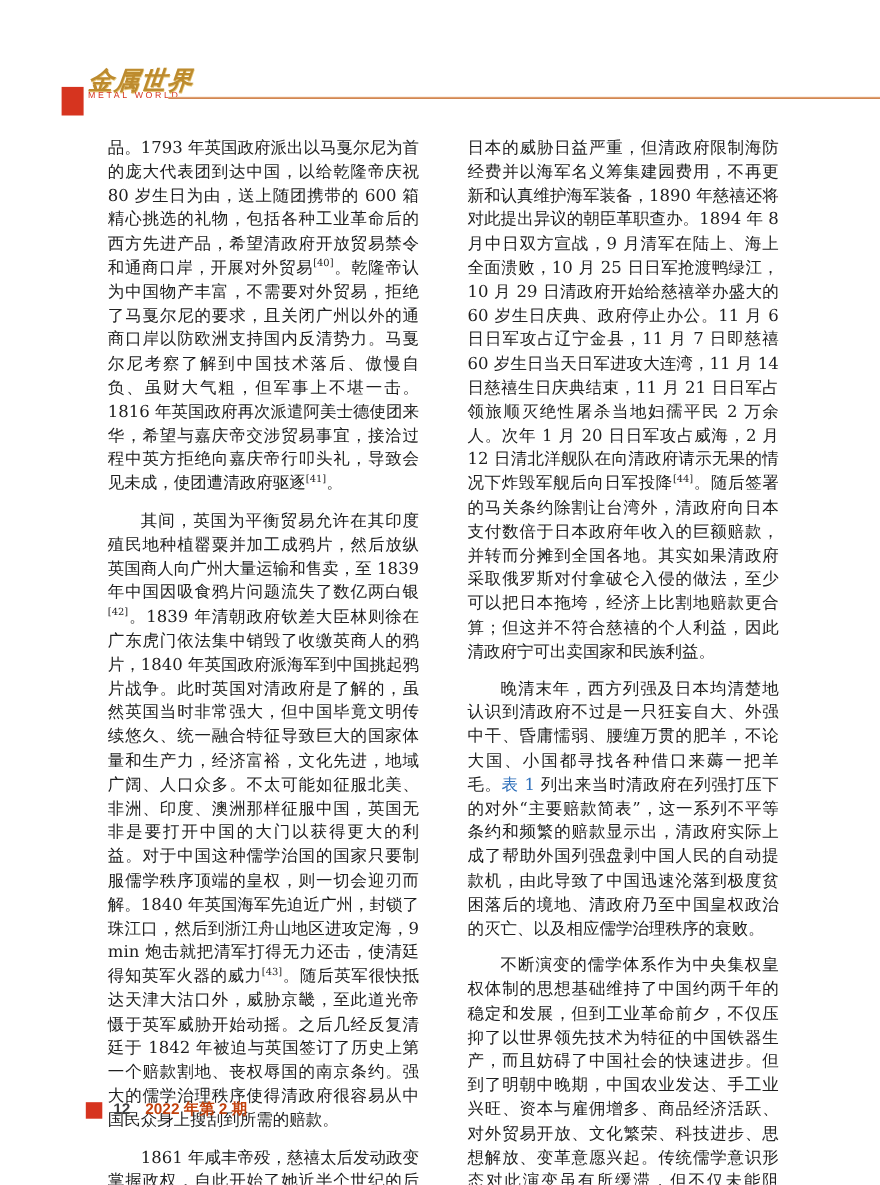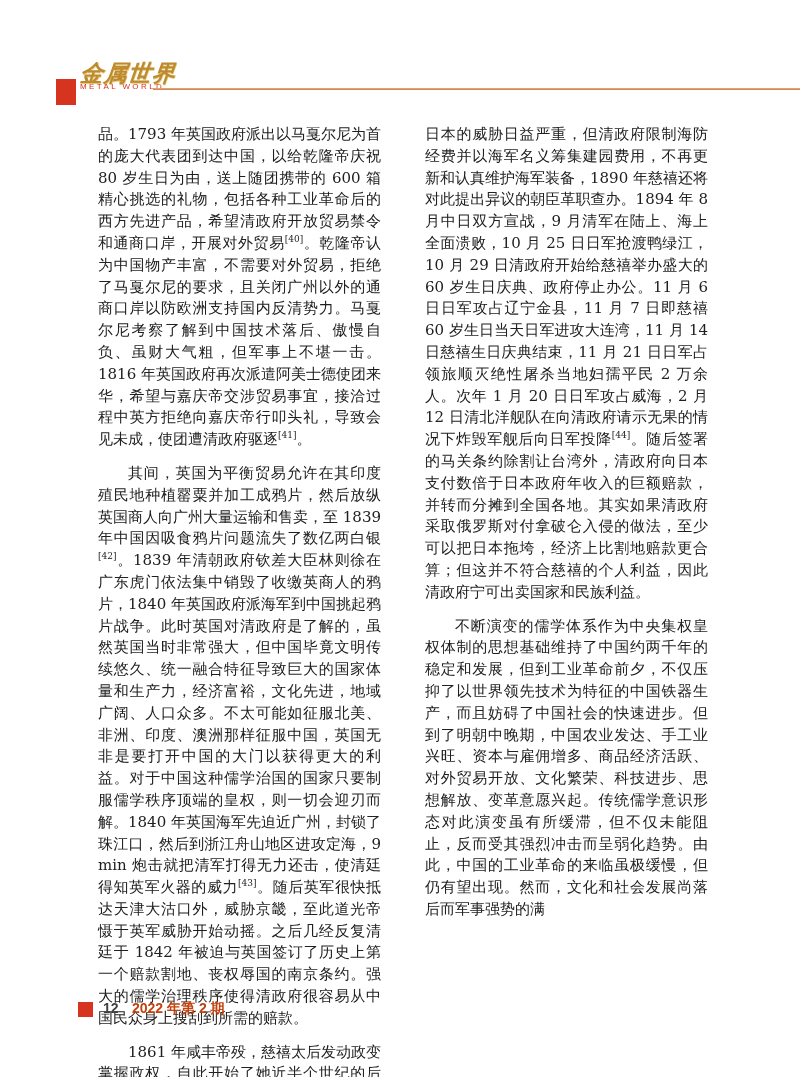--- a/index.html
+++ b/index.html
@@ -91,20 +91,21 @@
   </div>
 
   <div class="content">
     <div class="col">
         <p class="para"><span>品。1793 年英国政府派出以马戛尔尼为首的庞大代表团到达中国，以给乾隆帝庆祝 80 岁生日为由，送上随团携带的 600 箱精心挑选的礼物，包括各种工业革命后的西方先进产品，希望清政府开放贸易禁令和通商口岸，开展对外贸易</span><sup>[40]</sup><span>。乾隆帝认为中国物产丰富，不需要对外贸易，拒绝了马戛尔尼的要求，且关闭广州以外的通商口岸以防欧洲支持国内反清势力。马戛尔尼考察了解到中国技术落后、傲慢自负、虽财大气粗，但军事上不堪一击。1816 年英国政府再次派遣阿美士德使团来华，希望与嘉庆帝交涉贸易事宜，接洽过程中英方拒绝向嘉庆帝行叩头礼，导致会见未成，使团遭清政府驱逐</span><sup>[41]</sup><span>。</span></p>
         <p class="para indent"><span>其间，英国为平衡贸易允许在其印度殖民地种植罂粟并加工成鸦片，然后放纵英国商人向广州大量运输和售卖，至 1839 年中国因吸食鸦片问题流失了数亿两白银</span><sup>[42]</sup><span>。1839 年清朝政府钦差大臣林则徐在广东虎门依法集中销毁了收缴英商人的鸦片，1840 年英国政府派海军到中国挑起鸦片战争。此时英国对清政府是了解的，虽然英国当时非常强大，但中国毕竟文明传续悠久、统一融合特征导致巨大的国家体量和生产力，经济富裕，文化先进，地域广阔、人口众多。不太可能如征服北美、非洲、印度、澳洲那样征服中国，英国无非是要打开中国的大门以获得更大的利益。对于中国这种儒学治国的国家只要制服儒学秩序顶端的皇权，则一切会迎刃而解。1840 年英国海军先迫近广州，封锁了珠江口，然后到浙江舟山地区进攻定海，9 min 炮击就把清军打得无力还击，使清廷得知英军火器的威力</span><sup>[43]</sup><span>。随后英军很快抵达天津大沽口外，威胁京畿，至此道光帝慑于英军威胁开始动摇。之后几经反复清廷于 1842 年被迫与英国签订了历史上第一个赔款割地、丧权辱国的南京条约。强大的儒学治理秩序使得清政府很容易从中国民众身上搜刮到所需的赔款。</span></p>
         <p class="para indent"><span>1861 年咸丰帝殁，慈禧太后发动政变掌握政权，自此开始了她近半个世纪的后宫掌权时期，也是以儒学理念治国最为没落的年代。慈禧 17 岁经选秀女入宫，按常规应未接受过非常系统的儒学教育；她执政后期不顾及帝王应有的儒学规范，利用手中的权力主要为个人服务，严重损毁国家和民族利益。1888 年清政府决定给慈禧修建颐和园，当时</span></p>
       </div>
     <div class="col">
         <p class="para"><span>日本的威胁日益严重，但清政府限制海防经费并以海军名义筹集建园费用，不再更新和认真维护海军装备，1890 年慈禧还将对此提出异议的朝臣革职查办。1894 年 8 月中日双方宣战，9 月清军在陆上、海上全面溃败，10 月 25 日日军抢渡鸭绿江，10 月 29 日清政府开始给慈禧举办盛大的 60 岁生日庆典、政府停止办公。11 月 6 日日军攻占辽宁金县，11 月 7 日即慈禧 60 岁生日当天日军进攻大连湾，11 月 14 日慈禧生日庆典结束，11 月 21 日日军占领旅顺灭绝性屠杀当地妇孺平民 2 万余人。次年 1 月 20 日日军攻占威海，2 月 12 日清北洋舰队在向清政府请示无果的情况下炸毁军舰后向日军投降</span><sup>[44]</sup><span>。随后签署的马关条约除割让台湾外，清政府向日本支付数倍于日本政府年收入的巨额赔款，并转而分摊到全国各地。其实如果清政府采取俄罗斯对付拿破仑入侵的做法，至少可以把日本拖垮，经济上比割地赔款更合算；但这并不符合慈禧的个人利益，因此清政府宁可出卖国家和民族利益。</span></p>
+        <p class="para indent"><span>晚清末年，西方列强及日本均清楚地认识到清政府不过是一只狂妄自大、外强中干、昏庸懦弱、腰缠万贯的肥羊，不论大国、小国都寻找各种借口来薅一把羊毛。</span><span class="tlink">表 1</span><span> 列出来当时清政府在列强打压下的对外“主要赔款简表”，这一系列不平等条约和频繁的赔款显示出，清政府实际上成了帮助外国列强盘剥中国人民的自动提款机，由此导致了中国迅速沦落到极度贫困落后的境地、清政府乃至中国皇权政治的灭亡、以及相应儒学治理秩序的衰败。</span></p>
         <p class="para indent"><span>不断演变的儒学体系作为中央集权皇权体制的思想基础维持了中国约两千年的稳定和发展，但到工业革命前夕，不仅压抑了以世界领先技术为特征的中国铁器生产，而且妨碍了中国社会的快速进步。但到了明朝中晚期，中国农业发达、手工业兴旺、资本与雇佣增多、商品经济活跃、对外贸易开放、文化繁荣、科技进步、思想解放、变革意愿兴起。传统儒学意识形态对此演变虽有所缓滞，但不仅未能阻止，反而受其强烈冲击而呈弱化趋势。由此，中国的工业革命的来临虽极缓慢，但仍有望出现。然而，文化和社会发展尚落后而军事强势的满</span></p>
       </div>
   </div>
 
   <div class="footer">
     <div class="footer-square"></div>
     <div class="footer-page">12</div>
     <div class="footer-issue">2022 年第 2 期</div>
   </div>
 

